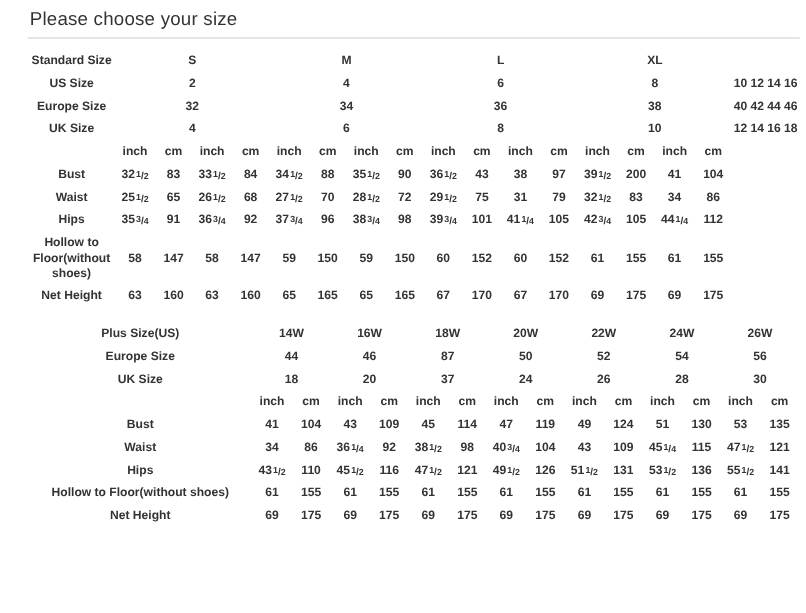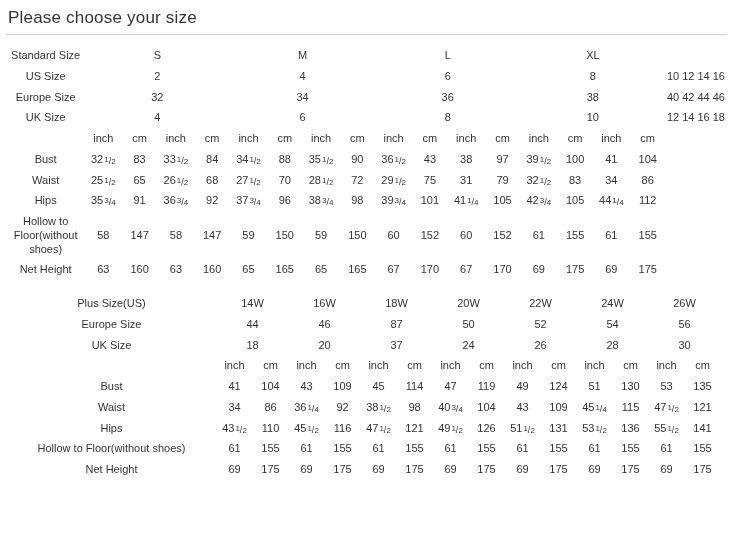--- a/index.html
+++ b/index.html
@@ -12,37 +12,39 @@
     height: 557px;
     font-family: "Liberation Sans", sans-serif;
     color: #333333;
     overflow: hidden;
   }
   .page {
     position: relative;
     width: 733px;
     height: 432px;
     box-sizing: border-box;
+    padding-left: 19px;
   }
   .page-title {
     font-size: 17px;
     color: #333333;
     padding: 8px 0 6px 8px;
     letter-spacing: 0.2px;
   }
   .title-rule {
     border-bottom: 1px solid #cfcfcf;
     margin: 0 6px 10px 6px;
   }
   table.size-table {
     border-collapse: collapse;
     table-layout: fixed;
     margin: 0 6px;
     font-size: 11px;
     color: #333333;
+    font-weight: bold;
   }
   table.size-table td {
     border: 1px solid #ffffff;
     text-align: center;
     vertical-align: middle;
     padding: 3px 1px;
     background: #ffffff;
     line-height: 1.25;
   }
   td.hd {
@@ -163,21 +165,21 @@
           <td class="val num">84</td>
           <td class="val num">34<span class="frac"><sup>1</sup>/<sub>2</sub></span></td>
           <td class="val num">88</td>
           <td class="val num">35<span class="frac"><sup>1</sup>/<sub>2</sub></span></td>
           <td class="val num">90</td>
           <td class="val num">36<span class="frac"><sup>1</sup>/<sub>2</sub></span></td>
           <td class="val num">43</td>
           <td class="val num">38</td>
           <td class="val num">97</td>
           <td class="val num">39<span class="frac"><sup>1</sup>/<sub>2</sub></span></td>
-          <td class="val num">100</td>
+          <td class="val num">200</td>
           <td class="val num">41</td>
           <td class="val num">104</td>
         </tr>
         <tr>
           <td class="hd">Waist</td>
           <td class="val num">25<span class="frac"><sup>1</sup>/<sub>2</sub></span></td>
           <td class="val num">65</td>
           <td class="val num">26<span class="frac"><sup>1</sup>/<sub>2</sub></span></td>
           <td class="val num">68</td>
           <td class="val num">27<span class="frac"><sup>1</sup>/<sub>2</sub></span></td>

